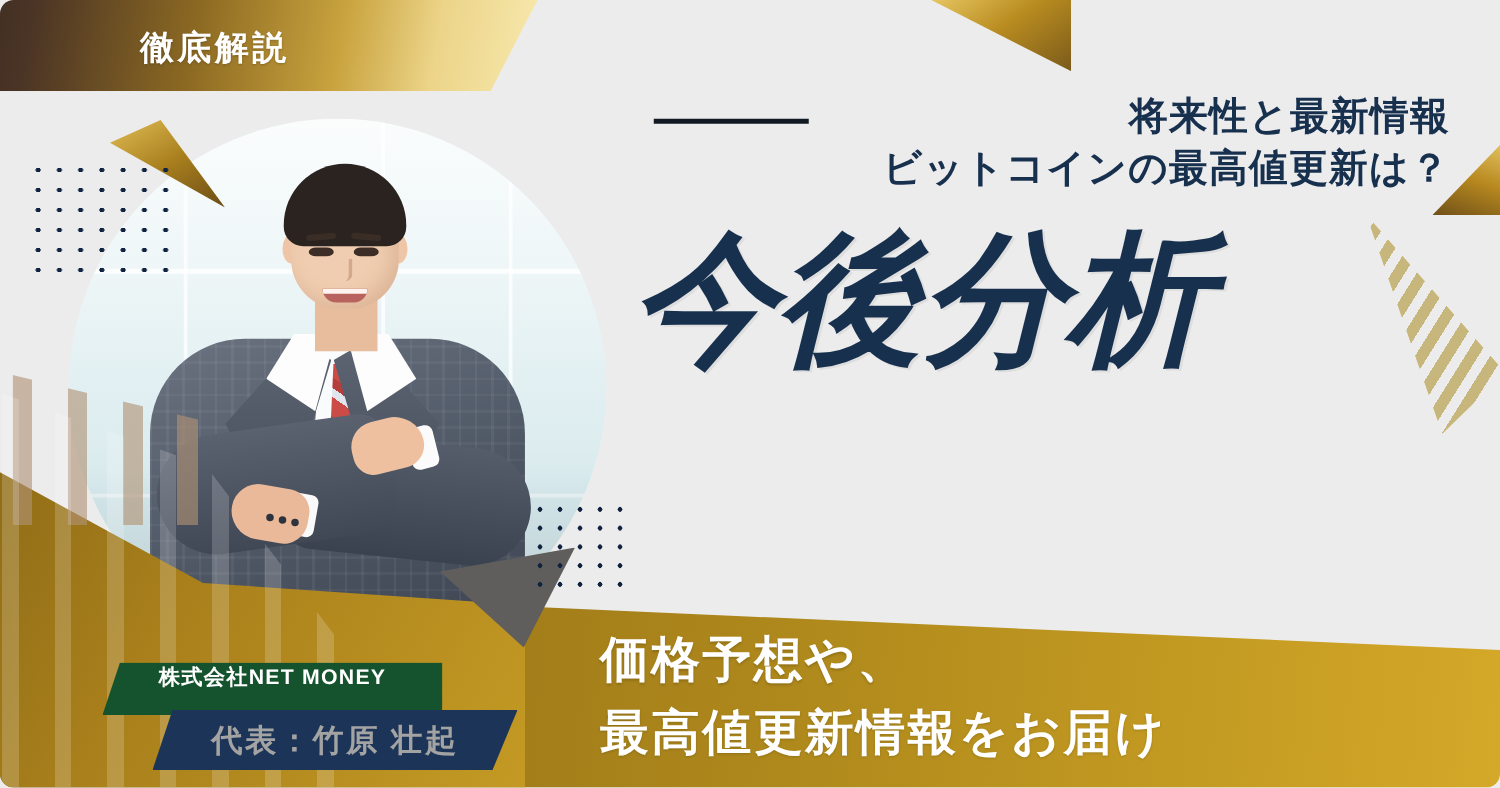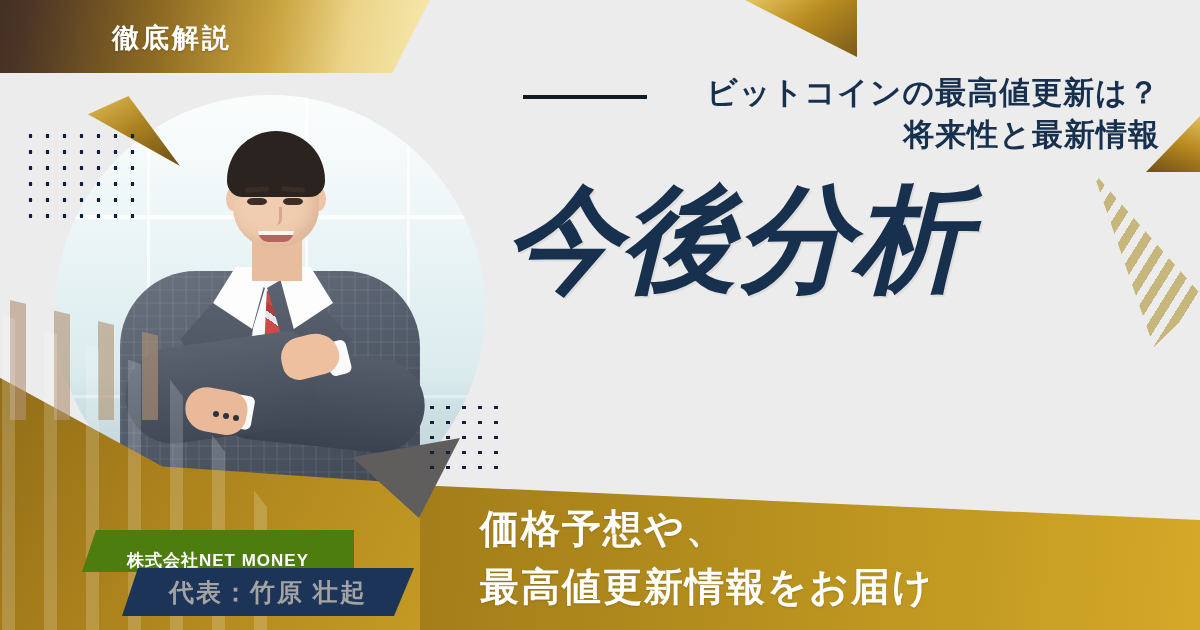--- a/index.html
+++ b/index.html
@@ -7,20 +7,21 @@
   body {
     font-family:"Liberation Sans","DejaVu Sans",sans-serif;
     background:#edeced;
     overflow:hidden;
   }
   #stage {
     position:relative;
     width:1200px; height:630px;
     background:#edeced;
     overflow:hidden;
+    border-radius:11px;
   }
 
   
   .photo-circle{
     position:absolute;
     left:55px; top:95px;
     width:430px; height:430px;
     border-radius:50%;
     overflow:hidden;
     background:#e7f1f2;
@@ -279,23 +280,23 @@
 
   .bottomtext{
     position:absolute; left:480px; top:500px;
     color:#ffffff; font-size:39px; font-weight:700; line-height:1.48;
     letter-spacing:2px; text-shadow:0 1px 2px rgba(0,0,0,.16);
   }
   .bottomtext span{ display:block; white-space:nowrap; }
 
   .tag-company{
     position:absolute; left:82px; top:530px; width:272px; height:42px;
-    background:#4d7c0f;
+    background:#14532d;
     clip-path:polygon(14px 0,100% 0,100% 100%,0 100%);
-    display:flex; align-items:flex-end; justify-content:center;
+    display:flex; align-items:flex-start; justify-content:center;
   }
   .tag-company span{
     color:#fff; font-size:17px; font-weight:700; letter-spacing:1px;
     white-space:nowrap;
   }
   .tag-name{
     position:absolute; left:122px; top:568px; width:292px; height:48px;
     background:#1c3457;
     clip-path:polygon(16px 0,100% 0,calc(100% - 20px) 100%,0 100%);
     display:flex; align-items:center; justify-content:center;
@@ -363,22 +364,22 @@
   <div class="tri-gold-left"></div>
   <div class="tri-grey"></div>
   <div class="stripe-tri"></div>
   <div class="stripe-tri grey-mix"></div>
 
   <div class="dots-a"></div>
   <div class="dots-b"></div>
 
   <div class="sub-line"></div>
   <div class="subhead">
+    <span>将来性と最新情報</span>
     <span>ビットコインの最高値更新は？</span>
-    <span>将来性と最新情報</span>
   </div>
 
   <div class="maintitle">
     <span class="l2">今後分析</span>
   </div>
 
   <div class="bottomtext">
     <span>価格予想や、</span>
     <span>最高値更新情報をお届け</span>
   </div>

